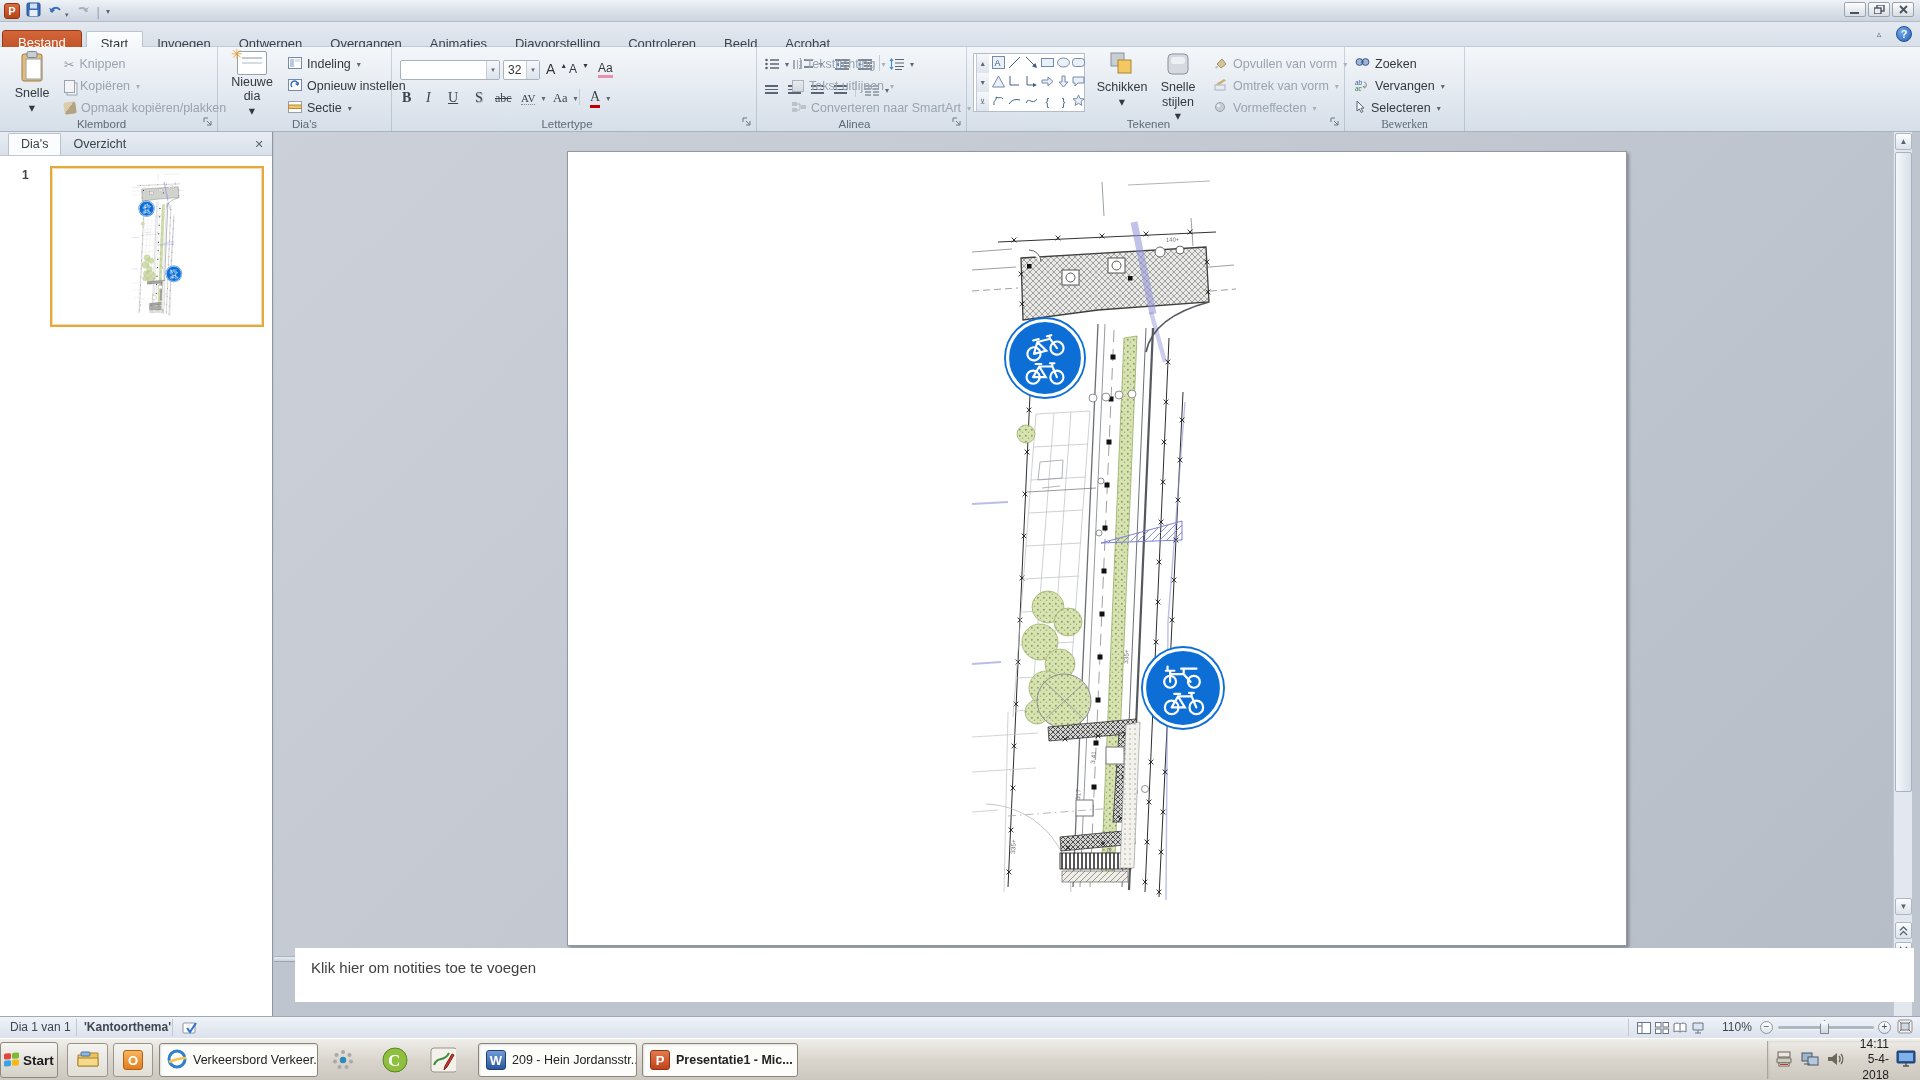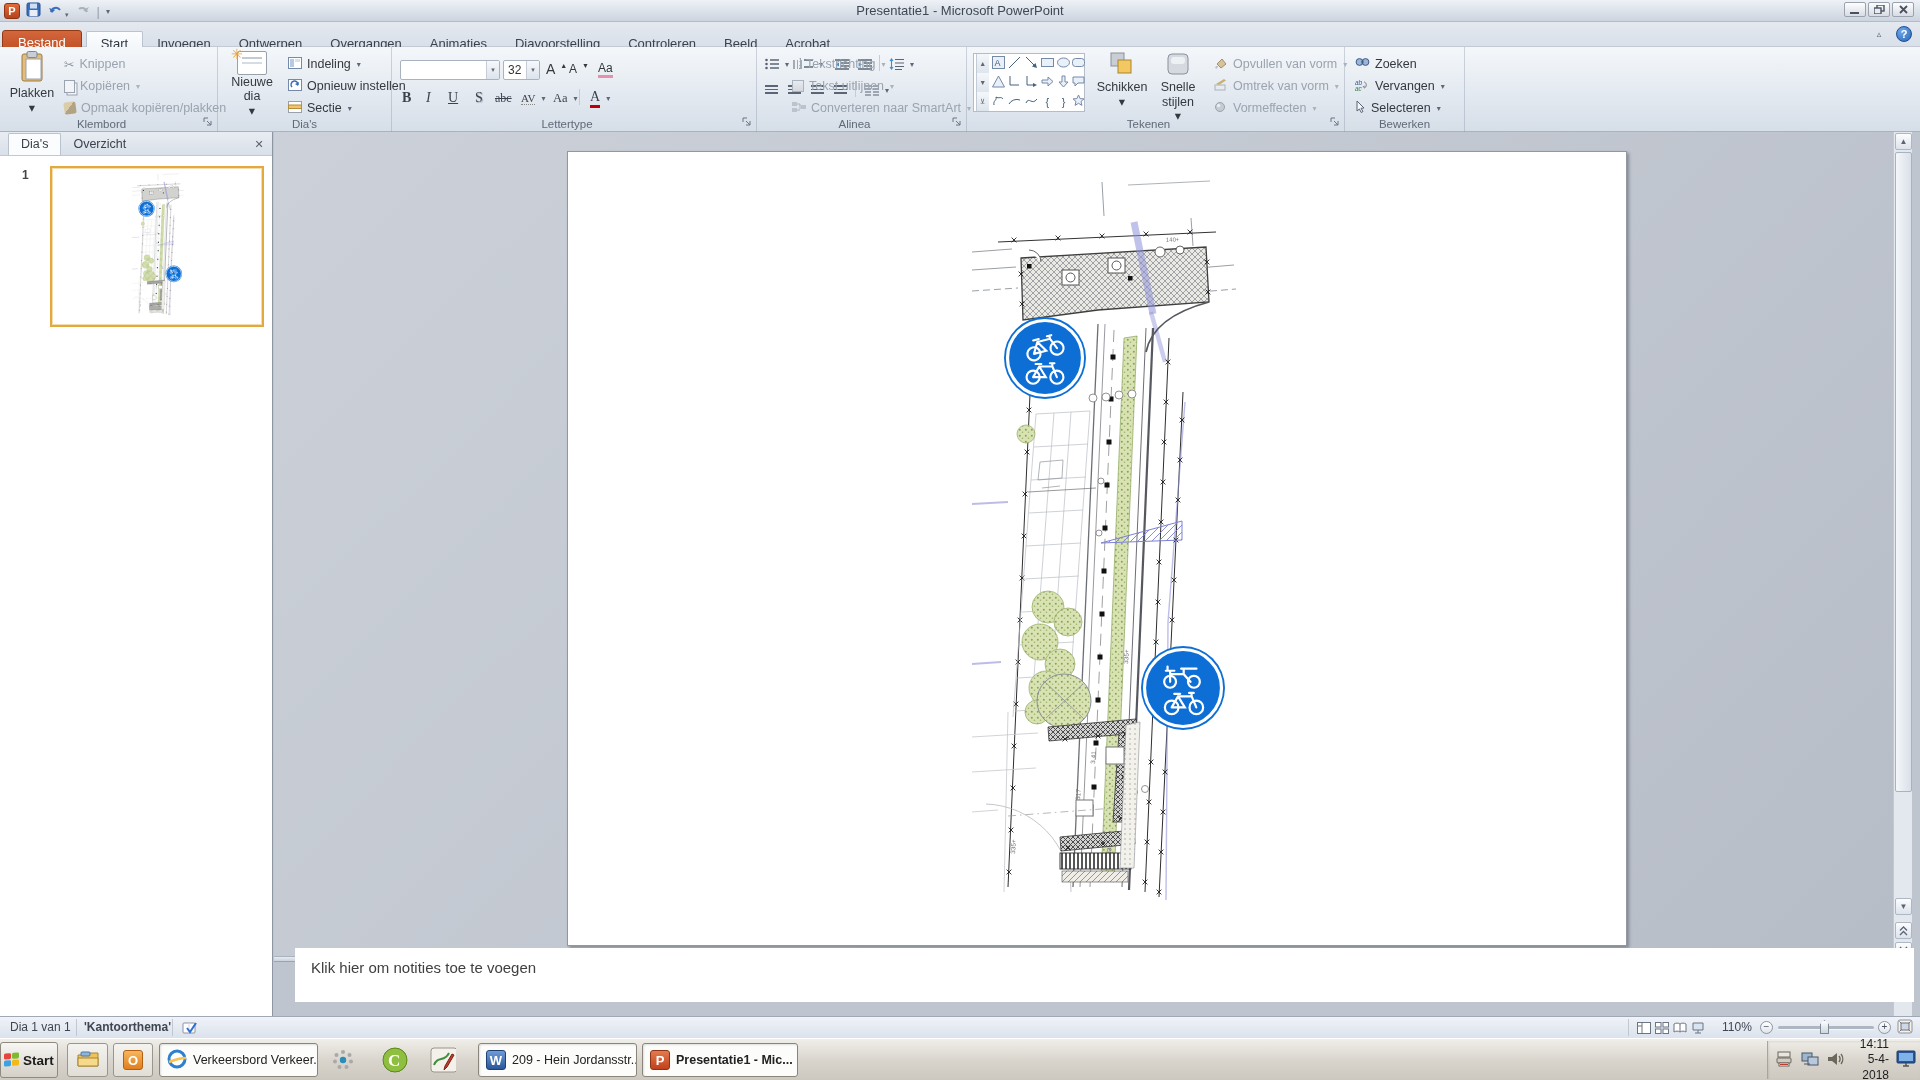--- a/index.html
+++ b/index.html
@@ -358,21 +358,20 @@
           <path d="M2 5l3 5 3-3z" fill="#3a6ebd"></path>
           <path d="M16 11l3 0" stroke="none"></path>
         </svg><span style="font-size:7px;color:#5f6878;">▾</span></span>
     <span><svg width="16" height="14">
           <path d="M12 9 A5 5 0 0 0 4 6" fill="none" stroke="#a9b1bc" stroke-width="2"></path>
           <path d="M14 4l-3 5-3-2z" fill="#a9b1bc"></path>
         </svg></span>
     <span style="color:#9aa3ae;">|</span>
     <span style="font-size:8px;color:#5f6878;">▾</span>
   </div>
-  <div class="abs apptitle">Presentatie1 - Microsoft PowerPoint</div>
   <div class="abs winbtns">
     <span class="winbtn">
         <svg width="10" height="8">
           <rect x="0" y="6" width="9" height="2" fill="#4a5260"></rect>
         </svg>
       </span>
     <span class="winbtn">
         <svg width="11" height="9">
           <rect x="3" y="0" width="7" height="6" fill="none" stroke="#4a5260" stroke-width="1.4"></rect>
           <rect x="0" y="3" width="7" height="6" fill="#e8ecf1" stroke="#4a5260" stroke-width="1.4"></rect>
@@ -407,21 +406,21 @@
 
 <div class="abs ribbon">
 
   <div class="rgrp" style="left:0;width:218px;">
     <div class="bigbtn" style="left:8px;width:48px;">
       <span><svg width="26" height="32">
             <rect x="3" y="3" width="20" height="27" rx="2" fill="#e3bd7d" stroke="#9c7c42"></rect>
             <rect x="8" y="0.5" width="10" height="6" rx="1.5" fill="#c9cdd4" stroke="#80878f"></rect>
             <rect x="7" y="8" width="15" height="20" fill="#fff" stroke="#9aa1ab"></rect>
           </svg></span>
-      <span>Plakken</span>
+      <span>Snelle</span>
       <span class="car">▾</span>
     </div>
     <div class="rbtn dis" style="left:62px;top:7px;">
         <span style="color:#8d96a2;">✂</span>
         <span>Knippen</span>
       </div>
     <div class="rbtn dis" style="left:62px;top:29px;">
         <span style="width:11px;height:13px;border:1px solid #9aa3ae;background:#f2f4f7;box-shadow:2.5px 2.5px 0 -1px #f2f4f7,2.5px 2.5px 0 0 #9aa3ae;"></span>
         <span>Kopiëren</span>
         <span class="car">▾</span>
@@ -748,21 +747,21 @@
         <span>Vervangen</span>
         <span class="car">▾</span>
       </div>
     <div class="rbtn" style="left:8px;top:51px;">
         <span><svg width="11" height="13">
             <path d="M2 1l7 7-3 .3 2 3.2-1.8 1L4.4 9 2 11z" fill="#f5f7fa" stroke="#5a6475"></path>
           </svg></span>
         <span>Selecteren</span>
         <span class="car">▾</span>
       </div>
-    <div class="grplabel" style="right:0;">Bewerken</div>
+    <div class="grplabel" style="right:0;font-family:Liberation Serif, serif;">Bewerken</div>
   </div>
 </div>
 
 <div class="abs leftpane">
   <div class="lp-tabs">
     <span class="lp-tab active">Dia's</span>
     <span class="lp-tab">Overzicht</span>
     <span class="lp-close">✕</span>
   </div>
   <div class="thumbnum">1</div>

